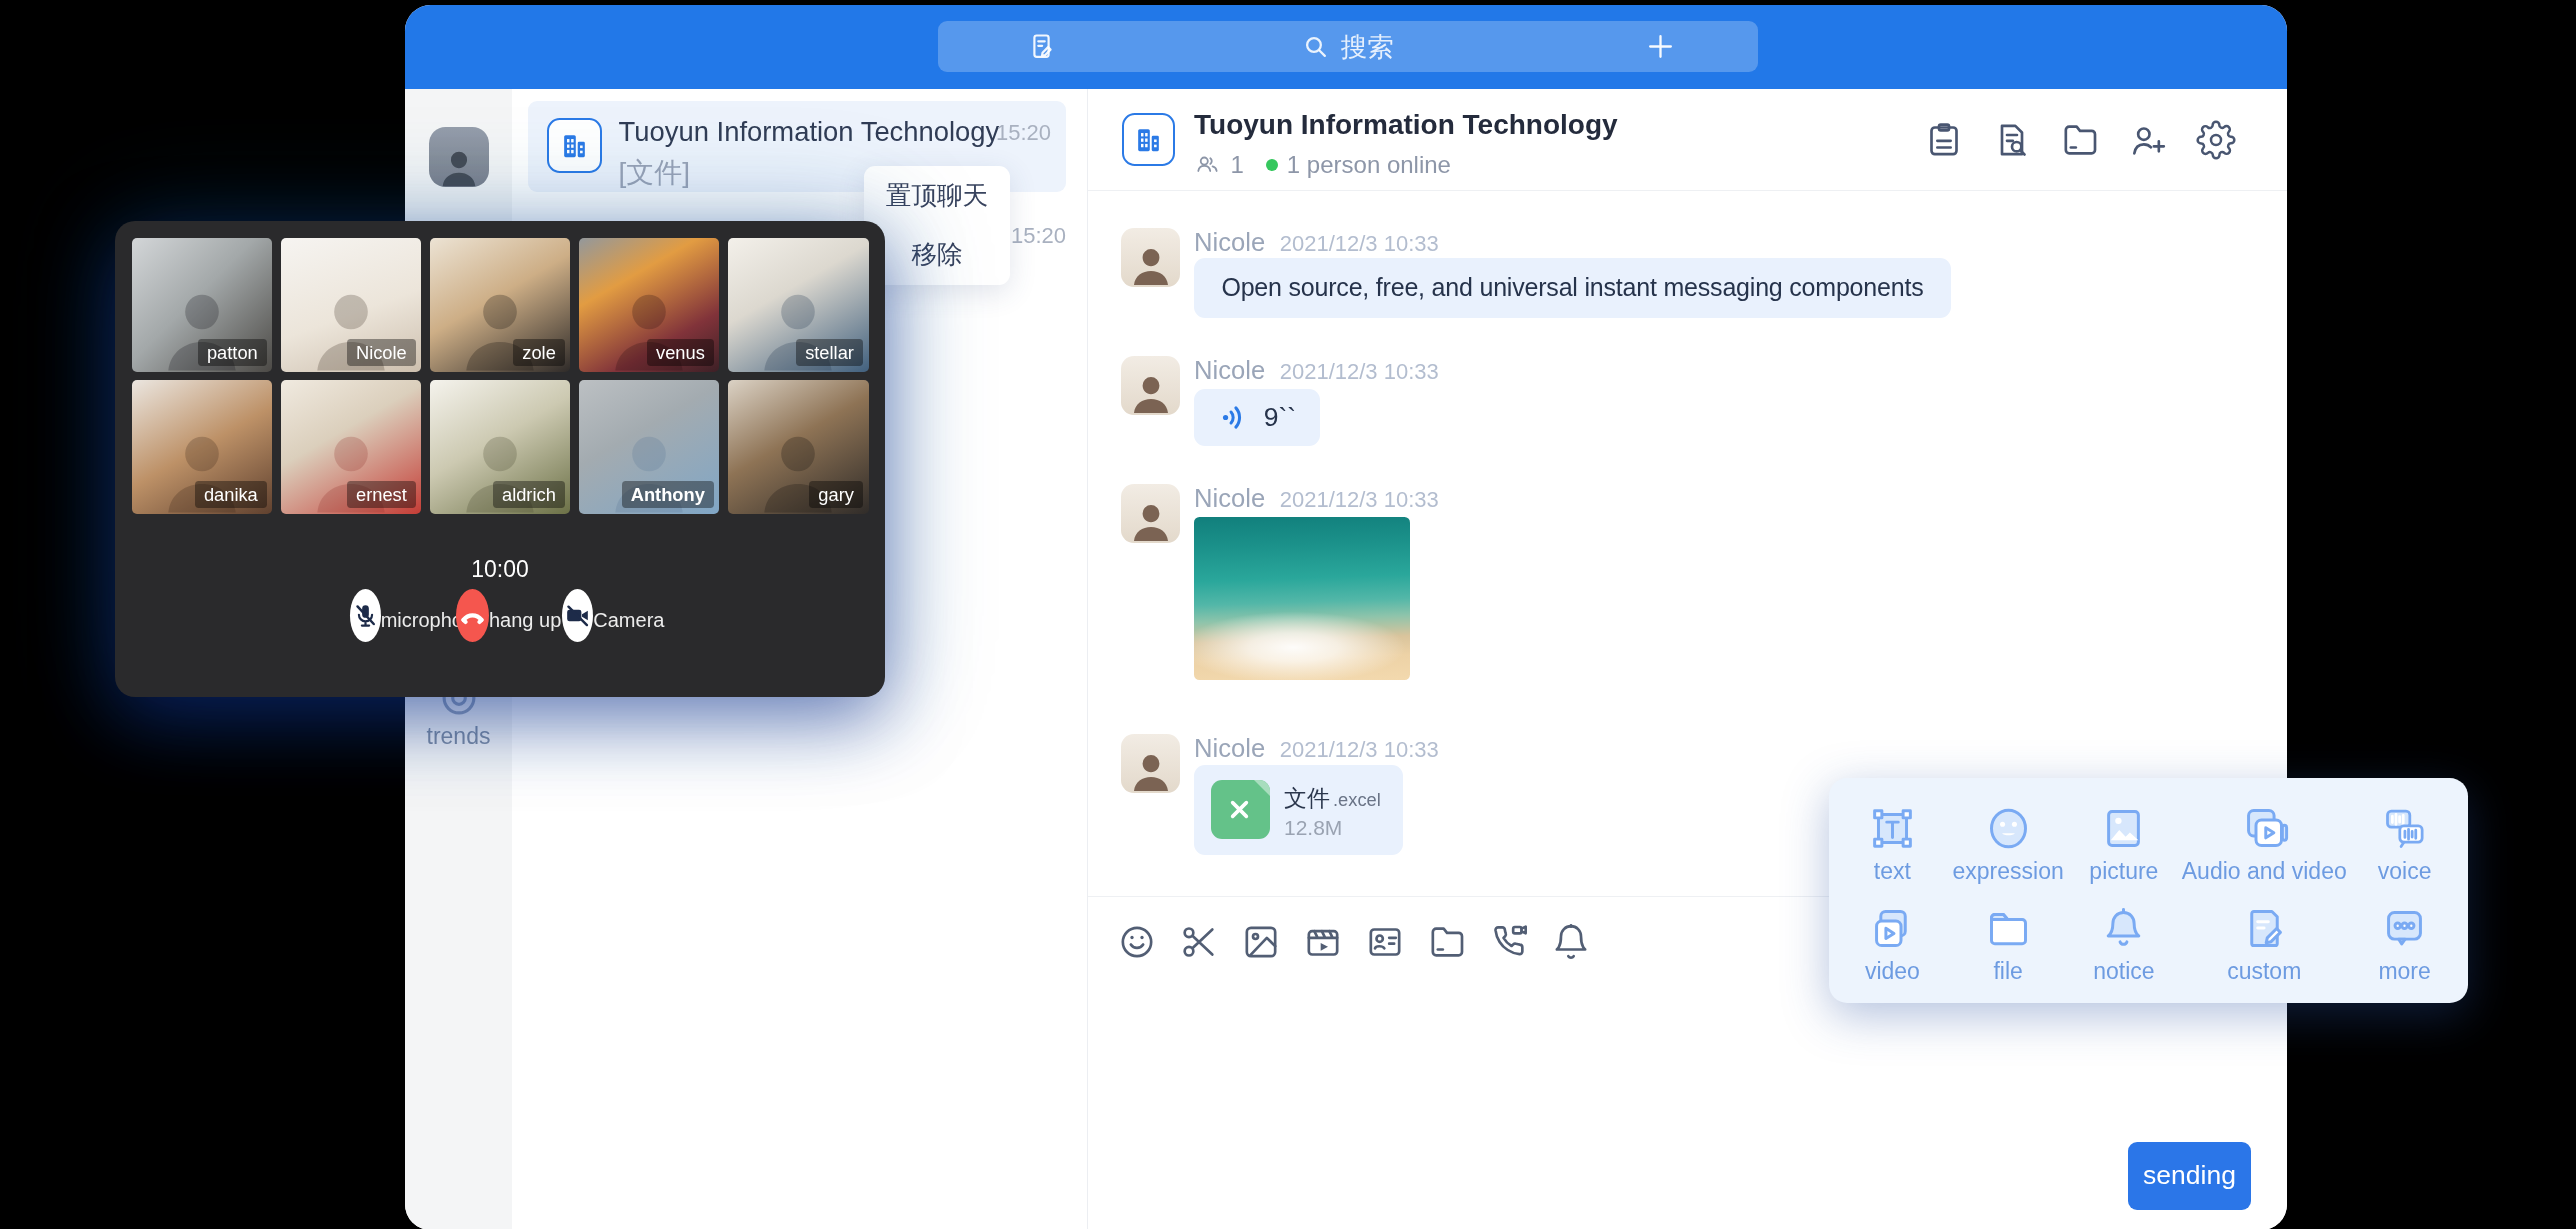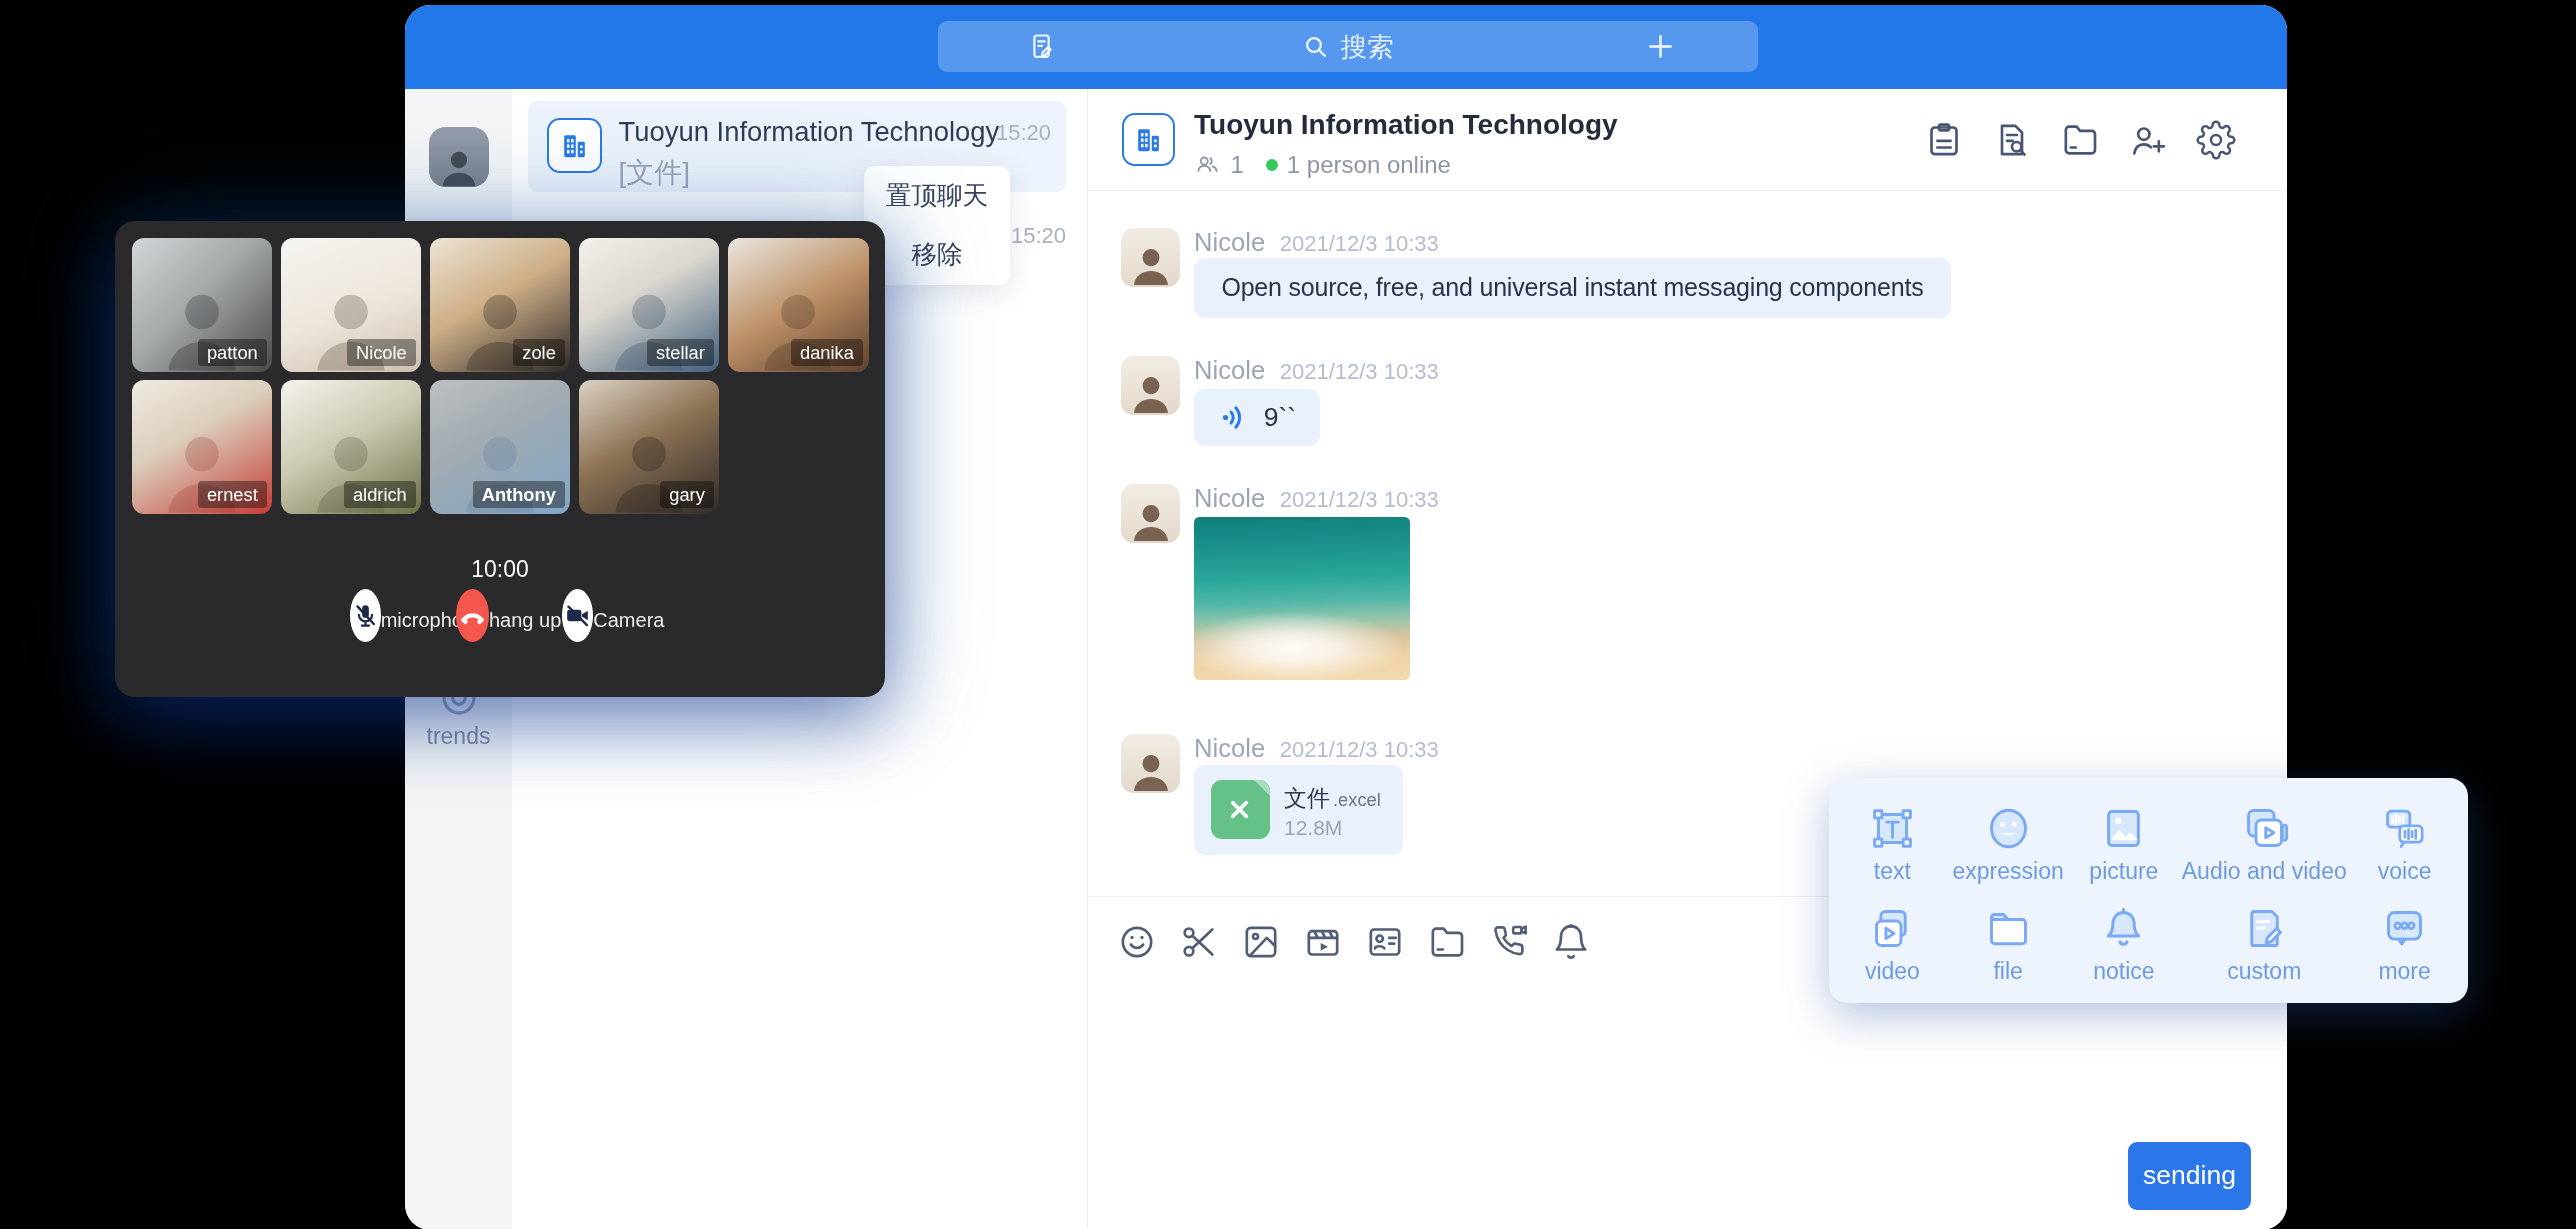--- a/index.html
+++ b/index.html
@@ -107,21 +107,21 @@
               box-shadow:0 7.3px 27.4px rgba(50,70,120,.14); overflow:hidden; }
   .ctx-item { height:59px; display:flex; align-items:center; justify-content:center;
               font-size:25.6px; color:#38435e; cursor:pointer; }
 
   
   .call-panel { position:absolute; left:115px; top:221px; width:770px; height:476px;
                 background:#2a2a2c; border-radius:20px; z-index:6;
                 box-shadow:0 22px 73px rgba(12,40,140,.55), 0 0 110px rgba(20,110,150,.28); }
   .call-grid { position:absolute; left:16.5px; top:16.5px; width:737px; display:grid;
                grid-template-columns:repeat(5,1fr); grid-template-rows:134px 134px; gap:8.2px; }
-  .thumb { position:relative; overflow:hidden; border-radius:12px; }
+  .thumb { position:relative; overflow:hidden; border-radius:5px; }
   .thumb svg.sil { position:absolute; bottom:-7.3px; left:50%; transform:translateX(-50%); opacity:.55; }
   .thumb .tag { position:absolute; right:5.5px; bottom:5.5px; background:rgba(0,0,0,.38);
                 color:#fff; font-size:18.3px; line-height:25.6px; padding:0.9px 9.1px; border-radius:3.7px; }
   .t0 { background:linear-gradient(135deg,#d3d6d8 0%,#a3a8a9 45%,#4c4a46 100%); }
   .t1 { background:linear-gradient(160deg,#f6f4f1 0%,#ece5da 55%,#cdbfae 100%); }
   .t2 { background:linear-gradient(150deg,#ece3d4 0%,#cdae86 45%,#2f2b29 100%); }
   .t3 { background:linear-gradient(150deg,#93989c 0%,#e29c42 32%,#81333a 72%,#3d2026 100%); }
   .t4 { background:linear-gradient(150deg,#f3f0ea 0%,#dcd8cf 40%,#41607e 100%); }
   .t5 { background:linear-gradient(150deg,#ebe6e0 0%,#bd9167 50%,#60412f 100%); }
   .t6 { background:linear-gradient(150deg,#f0eae0 0%,#dbcfbc 40%,#c43d36 100%); }
@@ -432,20 +432,26 @@
             <path d="M12 4a4 4 0 0 1 4 4c0 2.3-1.8 4.2-4 4.2S8 10.3 8 8a4 4 0 0 1 4-4zm-8 18c.5-4.4 4-6.8 8-6.8s7.5 2.4 8 6.8z" fill="rgba(60,45,35,.45)"></path>
           </svg>
         <span class="tag">Nicole</span>
       </div>
       <div class="thumb t2">
         <svg class="sil" width="101" height="101" viewBox="0 0 24 24">
             <path d="M12 4a4 4 0 0 1 4 4c0 2.3-1.8 4.2-4 4.2S8 10.3 8 8a4 4 0 0 1 4-4zm-8 18c.5-4.4 4-6.8 8-6.8s7.5 2.4 8 6.8z" fill="rgba(25,22,20,.5)"></path>
           </svg>
         <span class="tag">zole</span>
       </div>
+      <div class="thumb t3">
+        <svg class="sil" width="101" height="101" viewBox="0 0 24 24">
+            <path d="M12 4a4 4 0 0 1 4 4c0 2.3-1.8 4.2-4 4.2S8 10.3 8 8a4 4 0 0 1 4-4zm-8 18c.5-4.4 4-6.8 8-6.8s7.5 2.4 8 6.8z" fill="rgba(40,15,20,.45)"></path>
+          </svg>
+        <span class="tag">venus</span>
+      </div>
       <div class="thumb t4">
         <svg class="sil" width="101" height="101" viewBox="0 0 24 24">
             <path d="M12 4a4 4 0 0 1 4 4c0 2.3-1.8 4.2-4 4.2S8 10.3 8 8a4 4 0 0 1 4-4zm-8 18c.5-4.4 4-6.8 8-6.8s7.5 2.4 8 6.8z" fill="rgba(35,55,80,.45)"></path>
           </svg>
         <span class="tag">stellar</span>
       </div>
       <div class="thumb t5">
         <svg class="sil" width="101" height="101" viewBox="0 0 24 24">
             <path d="M12 4a4 4 0 0 1 4 4c0 2.3-1.8 4.2-4 4.2S8 10.3 8 8a4 4 0 0 1 4-4zm-8 18c.5-4.4 4-6.8 8-6.8s7.5 2.4 8 6.8z" fill="rgba(60,38,25,.45)"></path>
           </svg>

